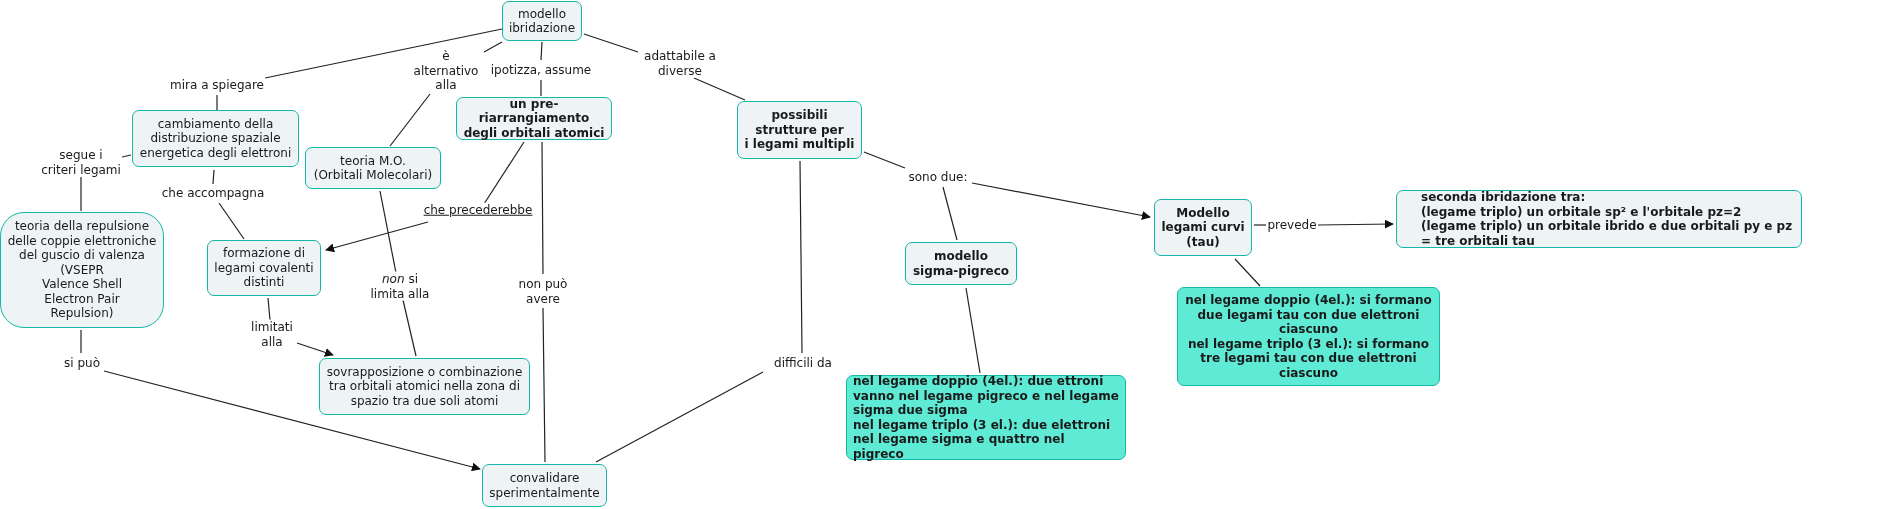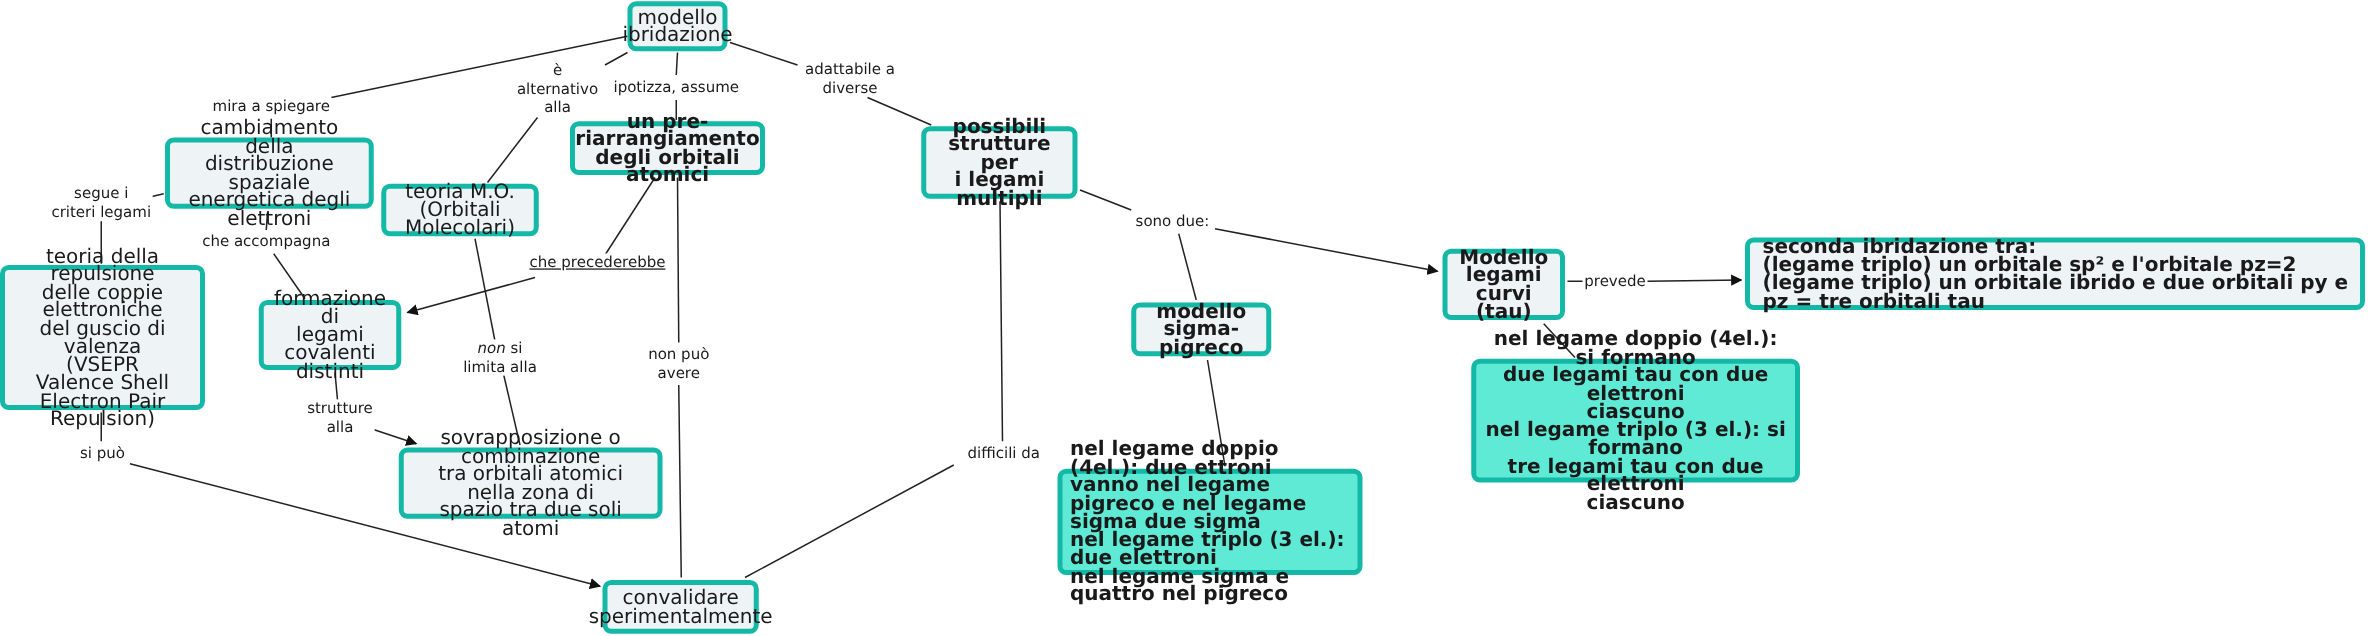--- a/index.html
+++ b/index.html
@@ -1,20 +1,20 @@
 <!DOCTYPE html>
 <html><head>
 <meta charset="utf-8">
 <style>
   html, body { margin: 0; padding: 0; background: #ffffff; }
   body { width: 1900px; height: 509px; position: relative; overflow: hidden;
          font-family: "DejaVu Sans", sans-serif; color: #1a1a1a; }
   #edges { position: absolute; left: 0; top: 0; width: 1900px; height: 509px; }
-  .node { position: absolute; box-sizing: border-box; border: 4px solid #14b8a6;
-          border-radius: 7px; background: #eef3f5; font-size: 16px; line-height: 14.5px;
+  .node { position: absolute; box-sizing: border-box; border: 1px solid #14b8a6;
+          border-radius: 7px; background: #eef3f5; font-size: 12px; line-height: 14.5px;
           text-align: center; display: flex; align-items: center; justify-content: center;
           padding: 2px 6px; white-space: pre-line; }
   .node.bold { font-weight: bold; }
   .node.yellow { background: #5eead4; font-weight: bold; }
   .node.left { text-align: left; justify-content: flex-start; }
   .lbl { position: absolute; font-size: 12px; line-height: 14.5px; text-align: center;
          white-space: pre-line; background: #ffffff; transform: translate(-50%, -50%); padding: 0 1px; }
   .lbl i { font-style: italic; }
 </style>
 </head>
@@ -75,75 +75,75 @@
 
     <line x1="1235" y1="259" x2="1260" y2="286"></line>
   </g>
 </svg>
 
 <div class="node" style="left:502px;top:1px;width:80px;height:40px;">modello
 ibridazione</div>
 <div class="node" style="left:132px;top:110px;width:167px;height:57px;">cambiamento della
 distribuzione spaziale
 energetica degli elettroni</div>
-<div class="node" style="left:305px;top:147px;width:126px;height:42px;">teoria M.O.
+<div class="node" style="left:305px;top:147px;width:136px;height:42px;">teoria M.O.
 (Orbitali Molecolari)</div>
 <div class="node bold" style="left:456px;top:97px;width:156px;height:43px;">un pre-riarrangiamento
 degli orbitali atomici</div>
 <div class="node bold" style="left:737px;top:101px;width:125px;height:58px;">possibili
 strutture per
 i legami multipli</div>
-<div class="node" style="left:0px;top:212px;width:164px;height:116px;">teoria della repulsione
+<div class="node" style="left:0px;top:212px;width:164px;height:116px;border-radius:24px;">teoria della repulsione
 delle coppie elettroniche
 del guscio di valenza
 (VSEPR
 Valence Shell
 Electron Pair
 Repulsion)</div>
 <div class="node" style="left:207px;top:240px;width:114px;height:56px;">formazione di
 legami covalenti
 distinti</div>
 <div class="node" style="left:319px;top:358px;width:211px;height:57px;">sovrapposizione o combinazione
 tra orbitali atomici nella zona di
 spazio tra due soli atomi</div>
 <div class="node" style="left:482px;top:464px;width:125px;height:43px;text-align:center;">convalidare
 sperimentalmente</div>
 <div class="node bold" style="left:905px;top:242px;width:112px;height:43px;">modello
 sigma-pigreco</div>
-<div class="node yellow left" style="left:846px;top:375px;width:244px;height:85px;">nel legame doppio (4el.): due ettroni
+<div class="node yellow left" style="left:846px;top:375px;width:280px;height:85px;">nel legame doppio (4el.): due ettroni
 vanno nel legame pigreco e nel legame
 sigma due sigma
 nel legame triplo (3 el.): due elettroni
 nel legame sigma e quattro nel pigreco</div>
 <div class="node bold" style="left:1154px;top:199px;width:98px;height:57px;">Modello
 legami curvi
 (tau)</div>
 <div class="node yellow" style="left:1177px;top:287px;width:263px;height:99px;">nel legame doppio (4el.): si formano
 due legami tau con due elettroni
 ciascuno
 nel legame triplo (3 el.): si formano
 tre legami tau con due elettroni
 ciascuno</div>
-<div class="node bold left" style="left:1396px;top:190px;width:496px;height:58px;padding-left:10px;">seconda ibridazione tra:
+<div class="node bold left" style="left:1396px;top:190px;width:406px;height:58px;padding-left:24px;">seconda ibridazione tra:
 (legame triplo) un orbitale sp² e l'orbitale pz=2
 (legame triplo) un orbitale ibrido e due orbitali py e pz = tre orbitali tau</div>
 
 <div class="lbl" style="left:217px;top:85px;">mira a spiegare</div>
 <div class="lbl" style="left:446px;top:71px;">è
 alternativo
 alla</div>
 <div class="lbl" style="left:541px;top:70px;">ipotizza, assume</div>
 <div class="lbl" style="left:680px;top:63px;">adattabile a
 diverse</div>
 <div class="lbl" style="left:81px;top:162px;">segue i
 criteri legami</div>
 <div class="lbl" style="left:213px;top:193px;">che accompagna</div>
 <div class="lbl" style="left:478px;top:210px;text-decoration:underline;">che precederebbe</div>
 <div class="lbl" style="left:400px;top:286px;"><i>non</i><span> si
 limita alla</span></div>
 <div class="lbl" style="left:543px;top:291px;">non può
 avere</div>
-<div class="lbl" style="left:272px;top:334px;">strutture
+<div class="lbl" style="left:272px;top:334px;">limitati
 alla</div>
 <div class="lbl" style="left:82px;top:363px;">si può</div>
 <div class="lbl" style="left:803px;top:363px;">difficili da</div>
 <div class="lbl" style="left:938px;top:177px;">sono due:</div>
 <div class="lbl" style="left:1292px;top:225px;">prevede</div>
 
 </body></html>

